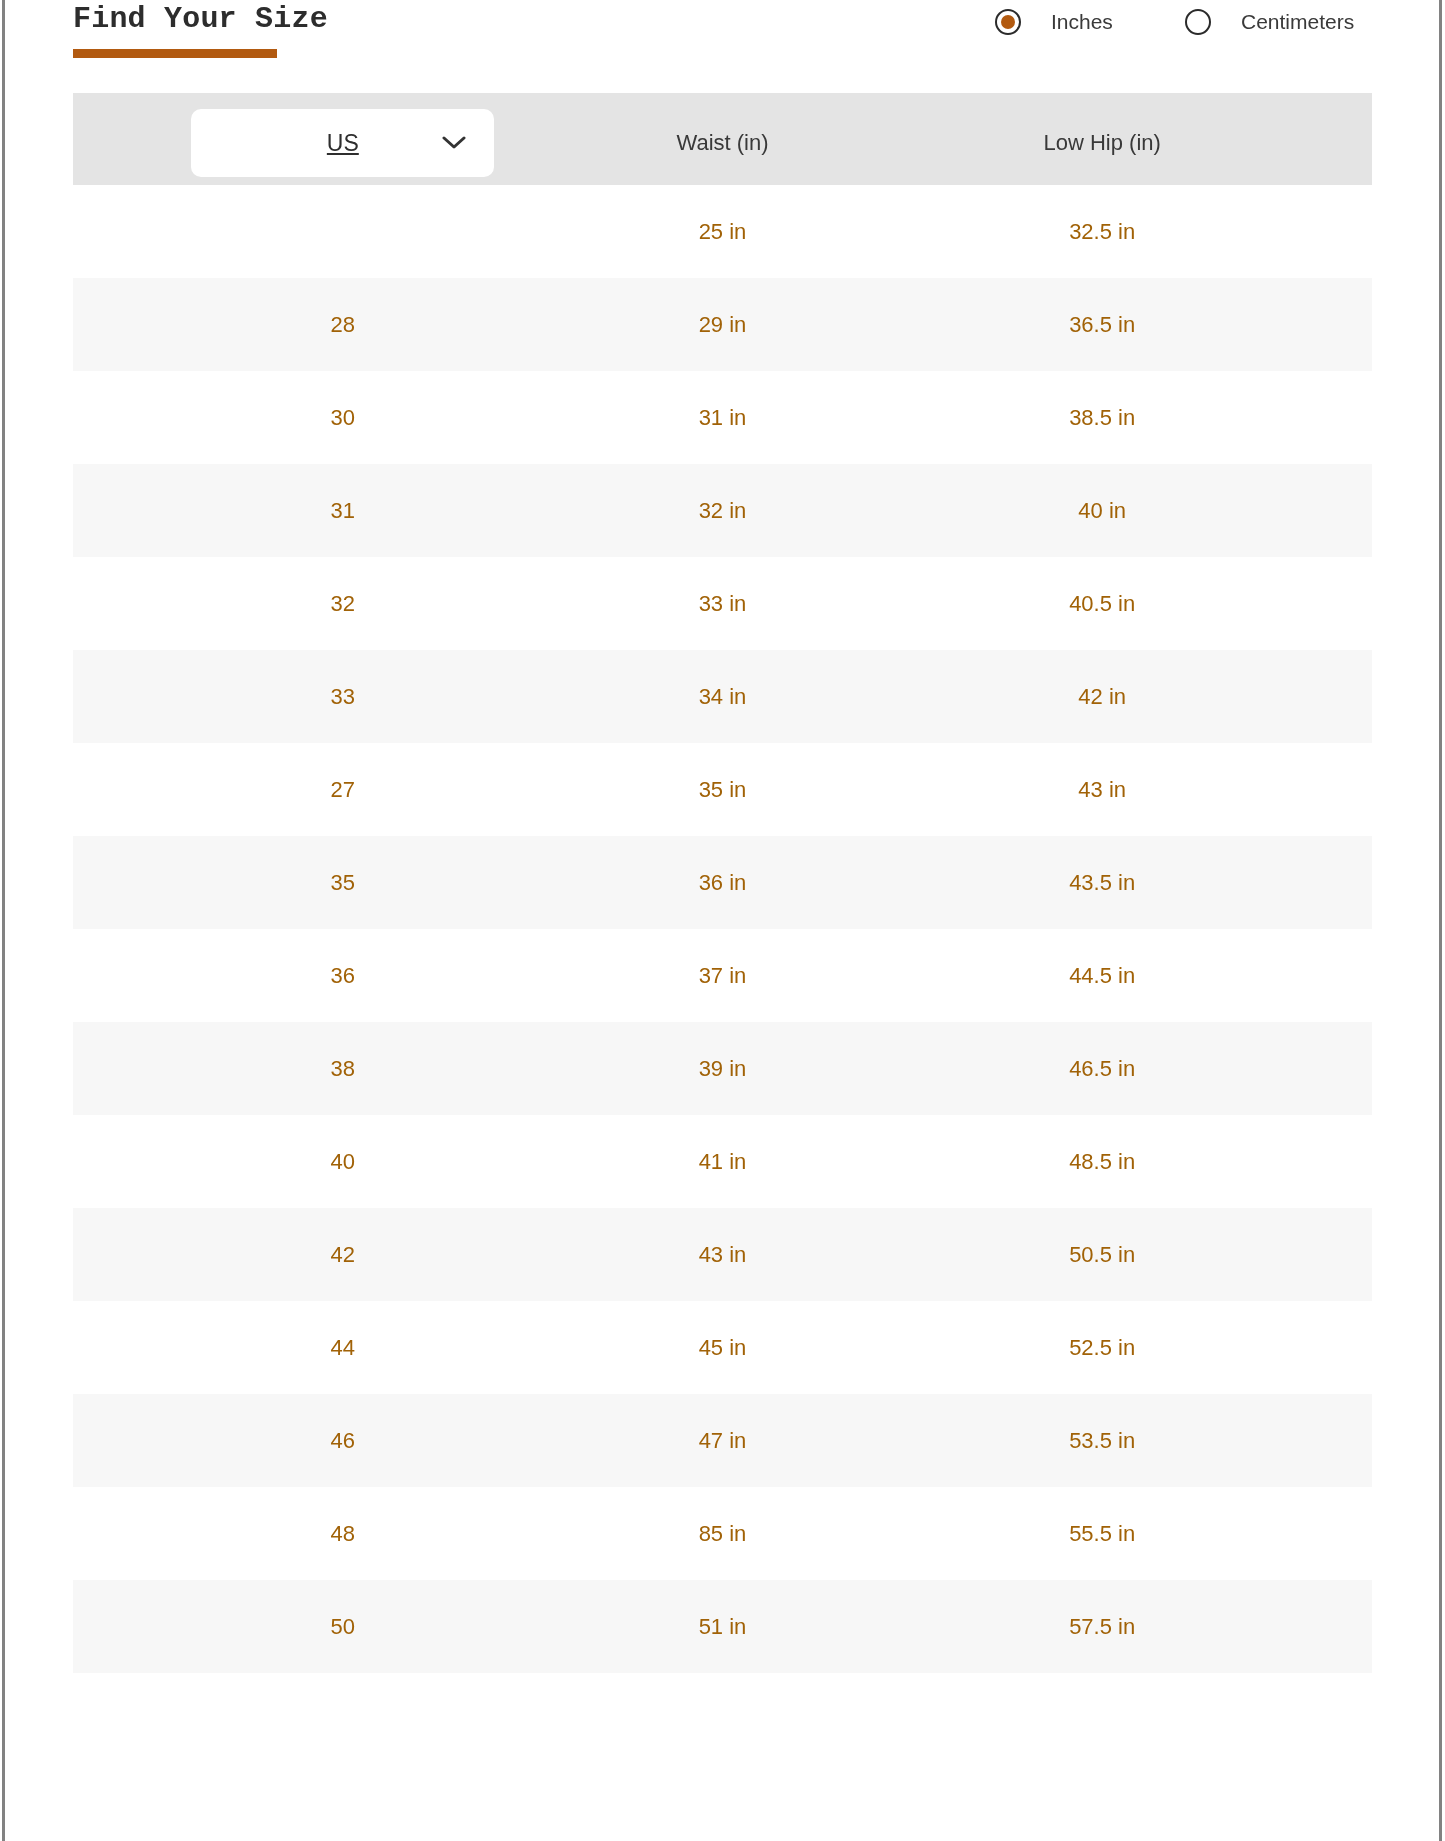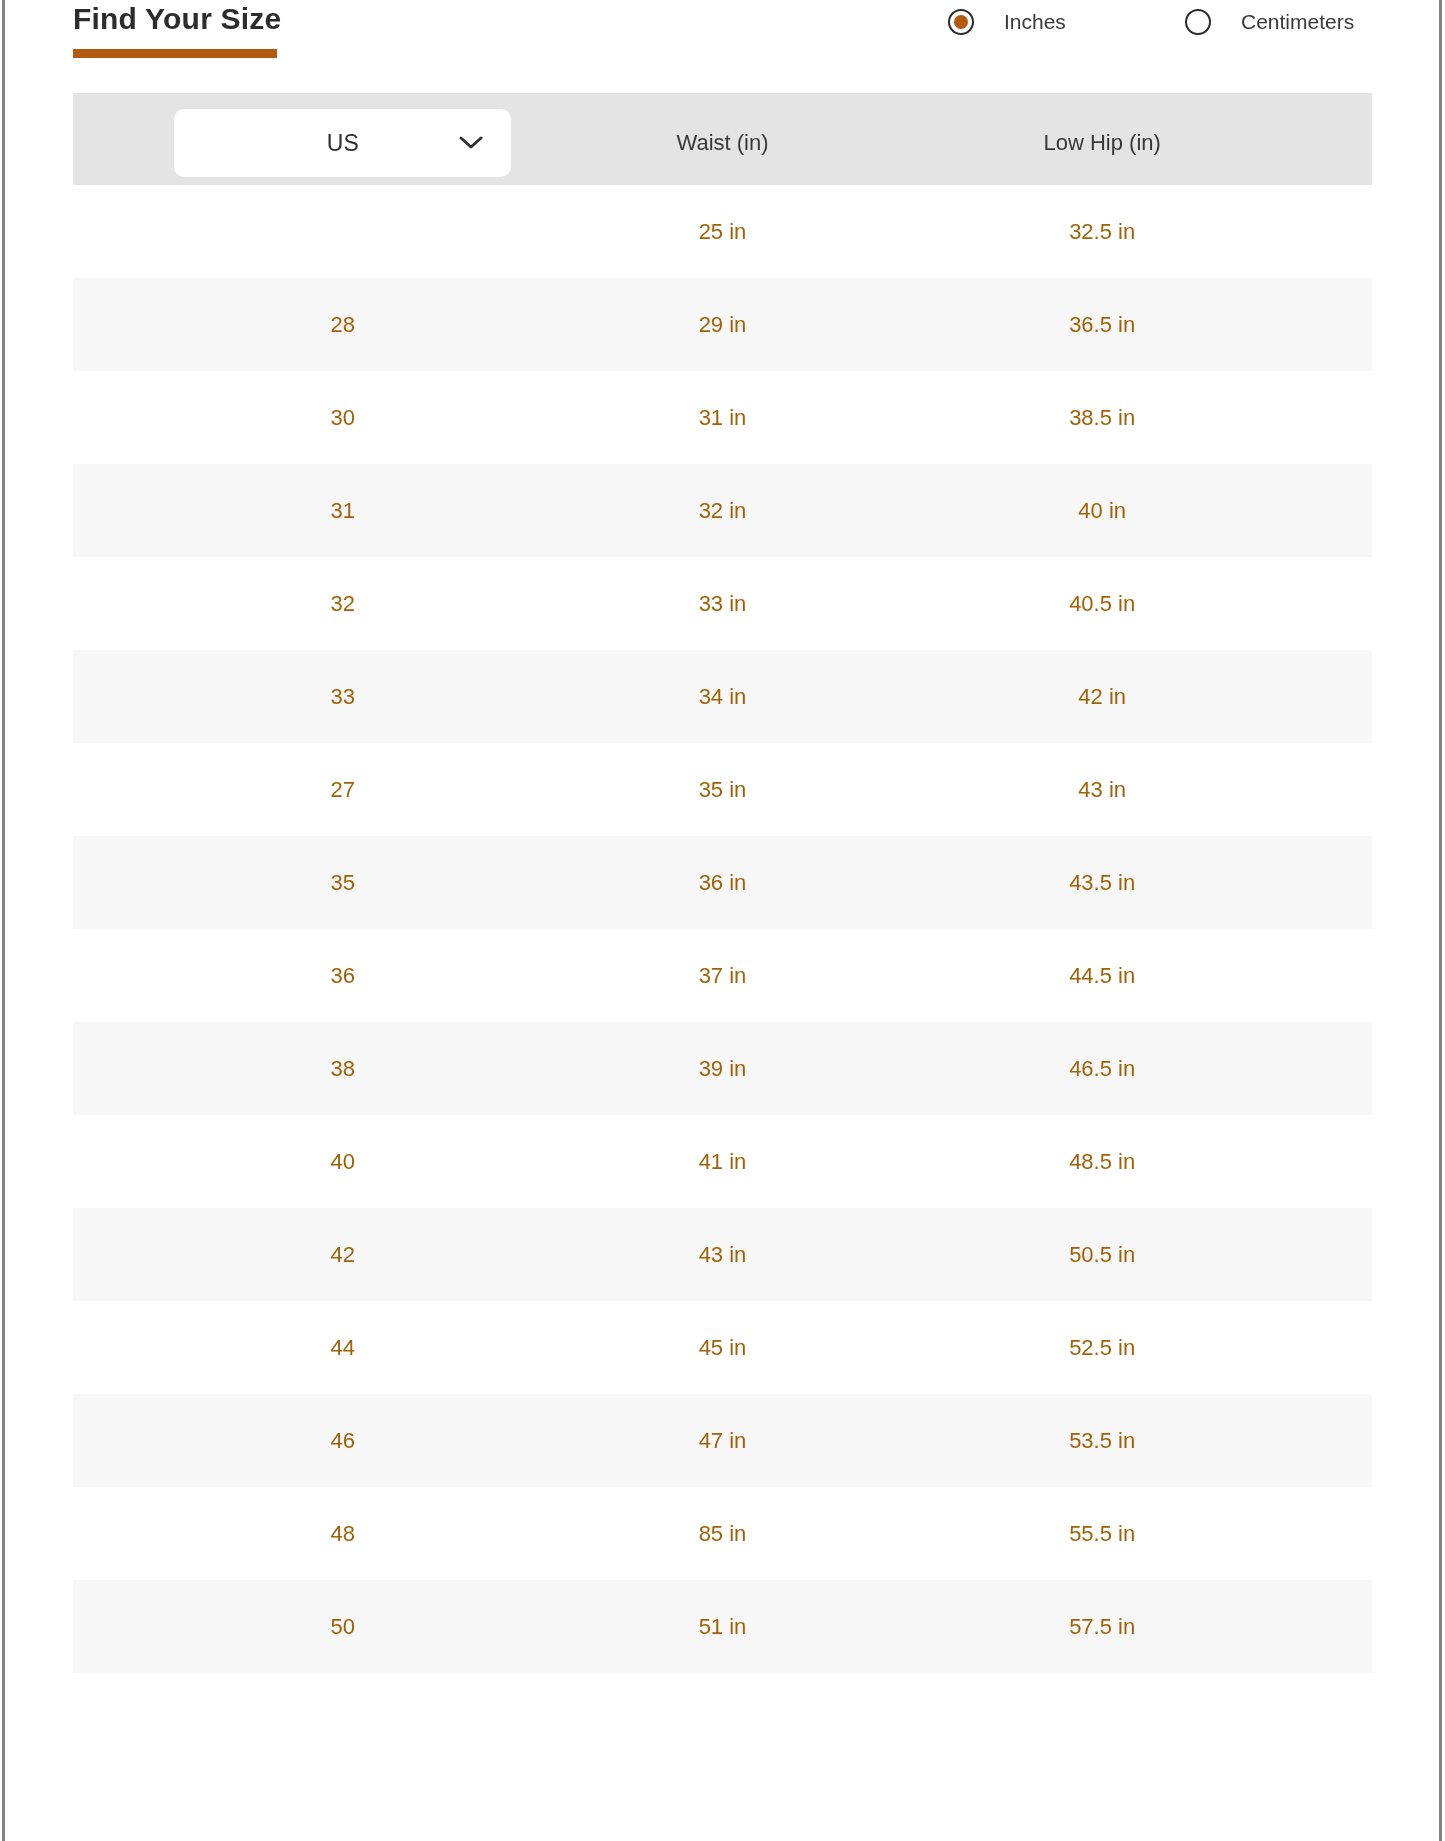--- a/index.html
+++ b/index.html
@@ -14,56 +14,57 @@
   
   .edge { position:absolute; top:0; bottom:0; width:3px; background:#828282; }
   .edge-left  { left:2px; }
   .edge-right { left:1439px; }
 
   
   .page-title {
     position:absolute; left:73px; top:1px;
     font-size:30px; font-weight:700; color:#2d2d2d; letter-spacing:.2px;
     line-height:36px;
+    font-family:Liberation Mono, monospace;
   }
   .accent-underline {
     position:absolute; left:73px; top:49px;
     width:204px; height:9px; background:#b25a10;
   }
 
   
   .radio-option {
     position:absolute; top:8px; height:28px;
     display:flex; align-items:center; gap:30px;
     cursor:pointer;
   }
-  .radio-option.inches { left:948px; }
+  .radio-option.inches { left:995px; }
   .radio-option.centimeters { left:1185px; }
   .radio {
     width:26px; height:26px; border:2px solid #2b2b2b; border-radius:50%;
     background:#fff; display:flex; align-items:center; justify-content:center;
     flex:0 0 auto;
   }
   .radio .dot { width:14px; height:14px; border-radius:50%; background:#b25a10; }
   .radio-label { font-size:21px; color:#3a3a3a; line-height:28px; }
 
   
   .size-table { position:absolute; left:73px; top:93px; width:1299px; }
   .thead {
     height:92px; background:#e4e4e4;
     display:grid; grid-template-columns:1fr 1fr 1fr;
     align-items:center; padding:0 80px; text-align:center;
     font-size:22px; color:#393939;
   }
   .region-select {
-    width:337px; height:68px; margin:16px auto;
+    width:303px; height:68px; margin:16px auto;
     background:#ffffff; border:none; border-radius:10px;
     position:relative; display:flex; align-items:center; justify-content:center;
     font-family:"Liberation Sans", sans-serif;
-    font-size:23px; color:#2e2e2e; cursor:pointer;
+    font-size:23px; color:#2e2e2e; cursor:pointer;text-decoration:underline;
   }
   .region-select .chev { position:absolute; right:28px; top:27px; }
 
   .trow {
     height:93px;
     display:grid; grid-template-columns:1fr 1fr 1fr;
     align-items:center; padding:0 80px; text-align:center;
     font-size:22px; color:#a16207;
     background:#ffffff;
   }

